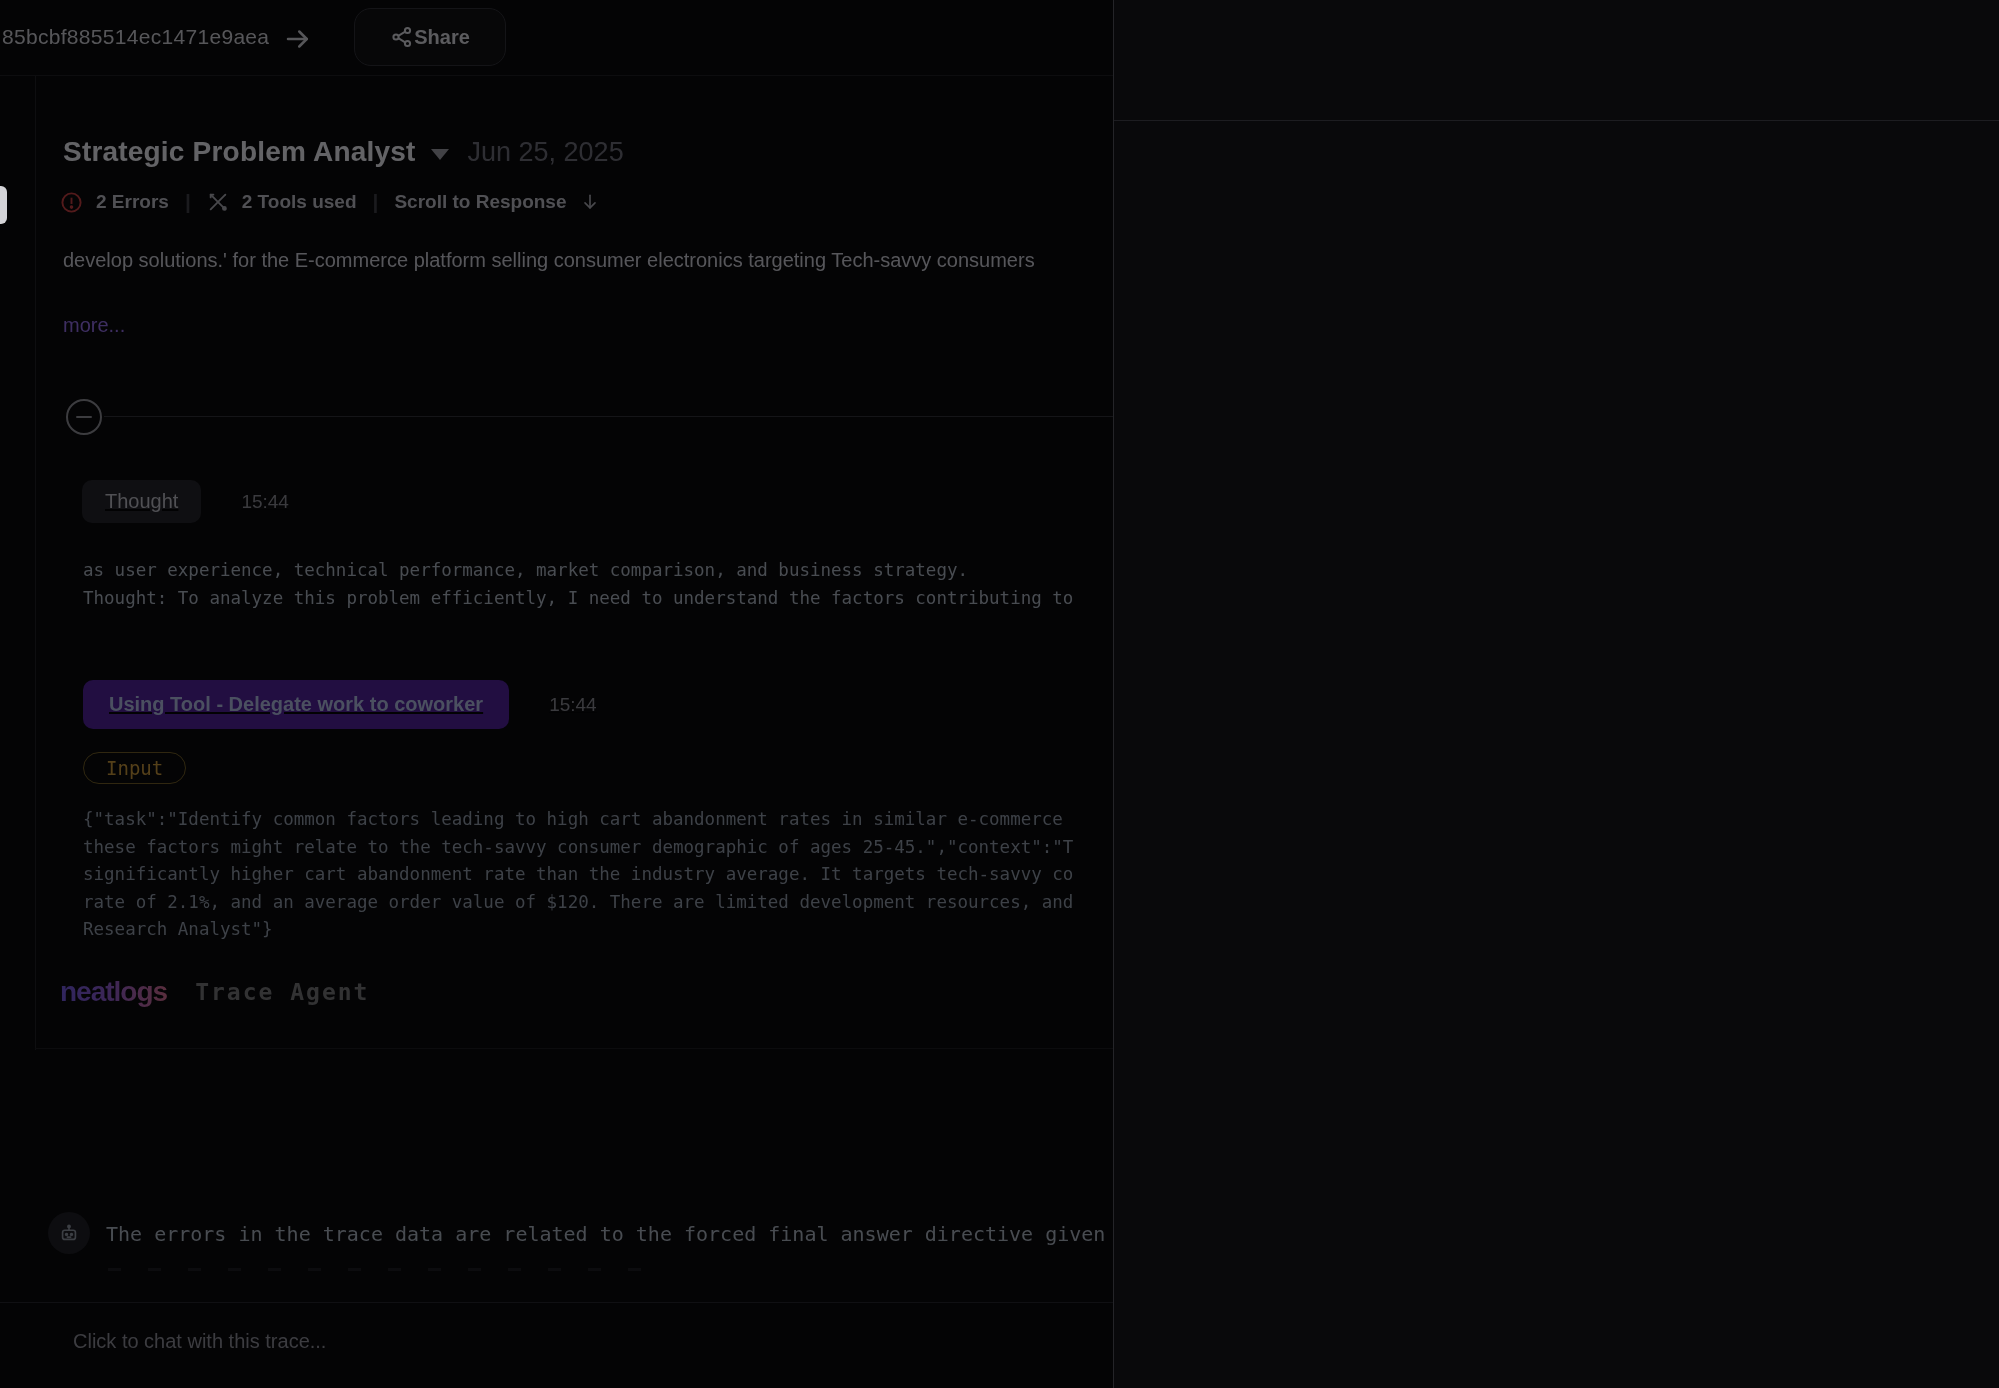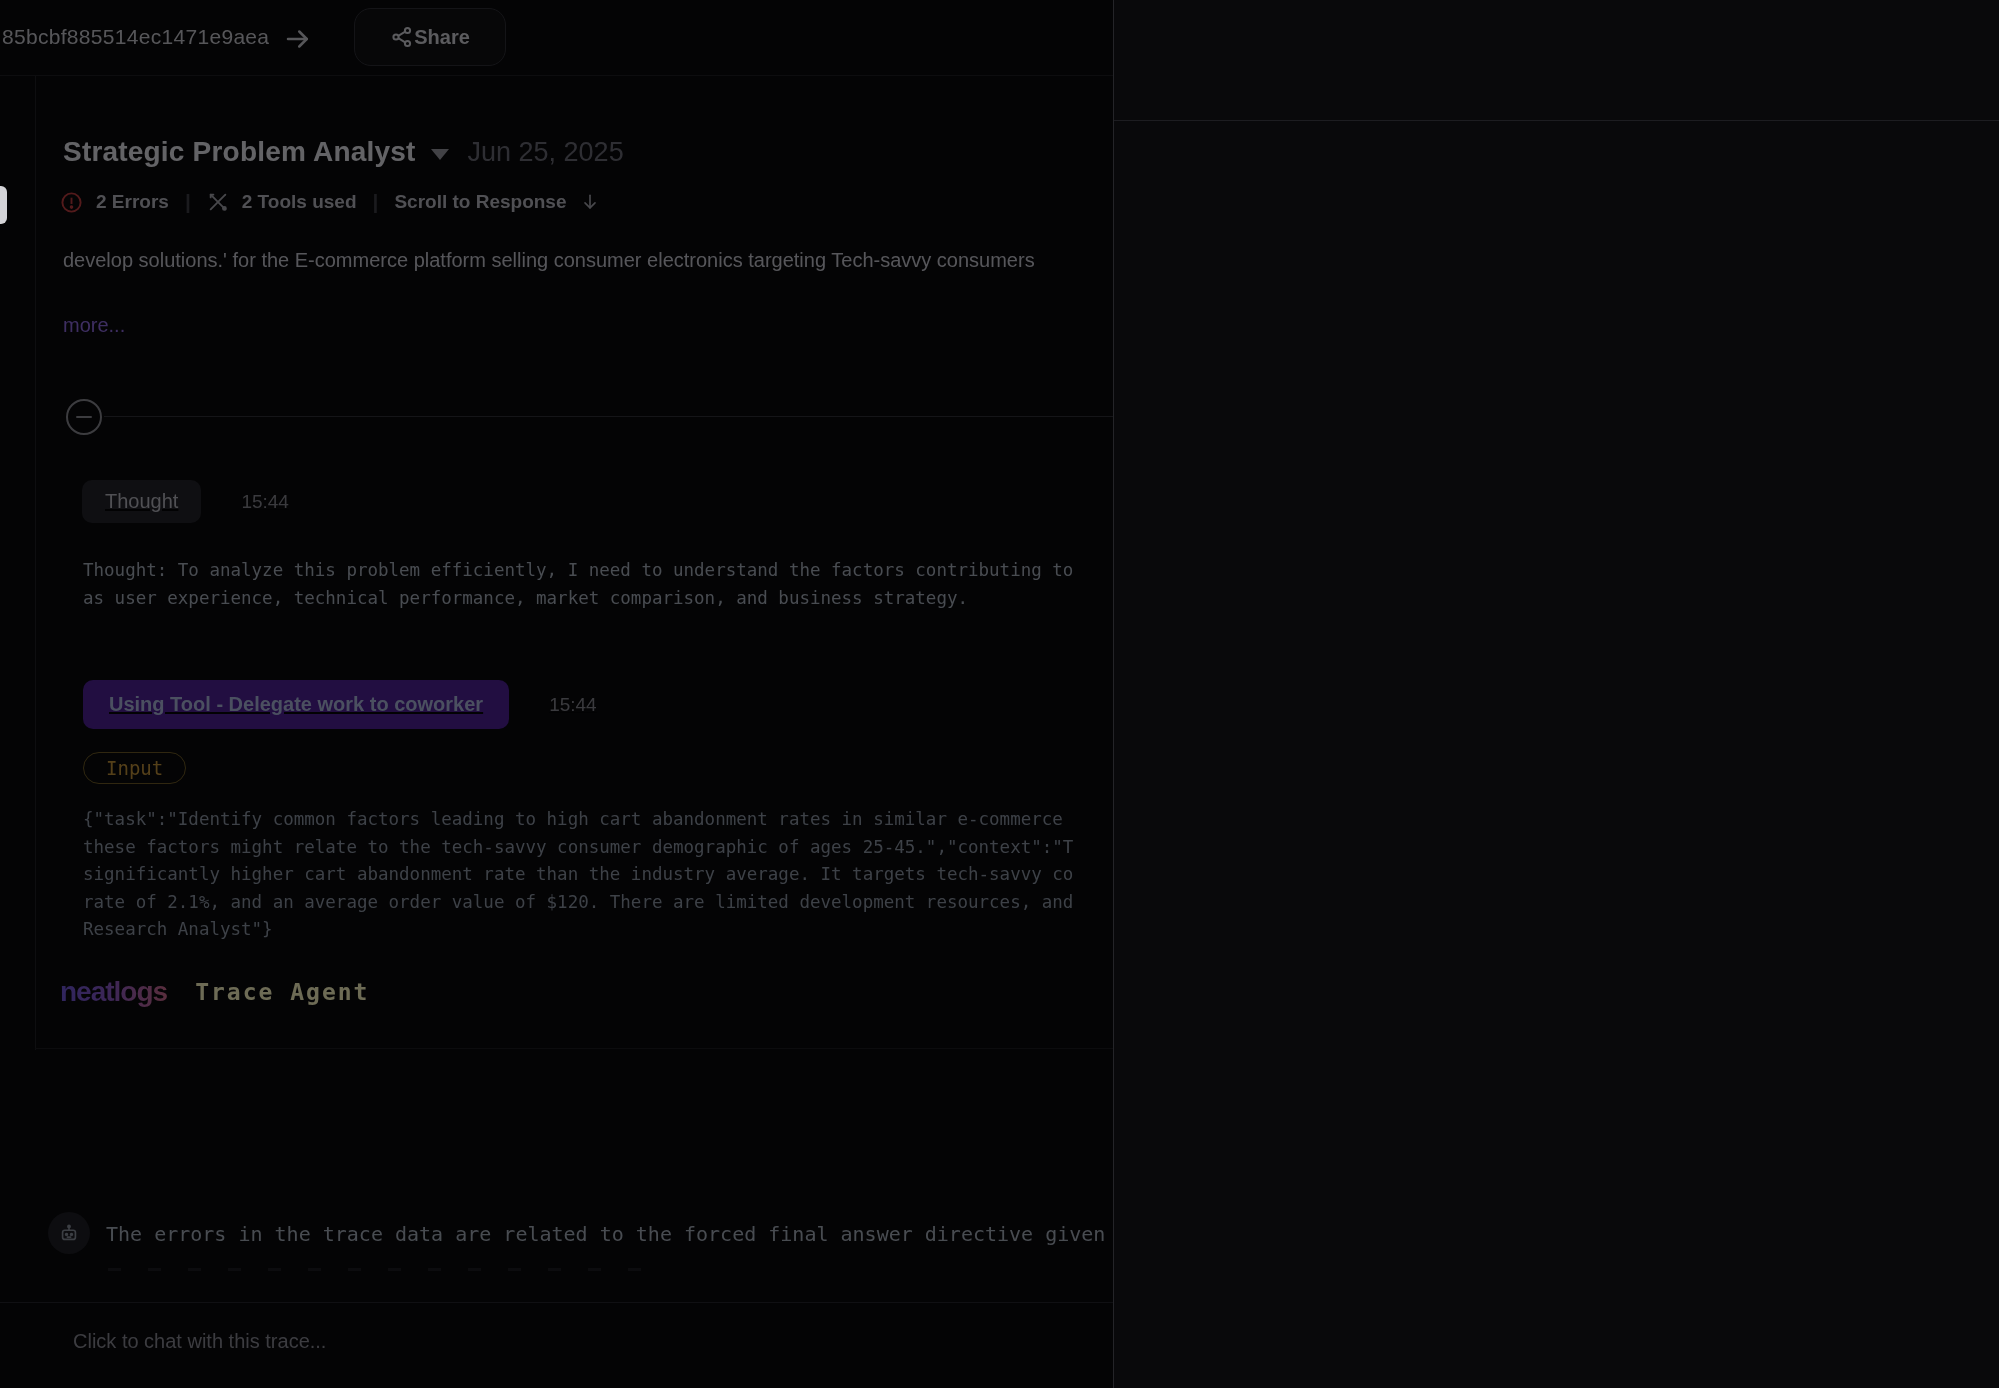--- a/index.html
+++ b/index.html
@@ -51,21 +51,21 @@
     font-family:"DejaVu Sans Mono", monospace; font-size:19px; padding:4px 22px; border-radius:16px; }
 
   .mono-block { position:absolute; font-family:"DejaVu Sans Mono", monospace; white-space:nowrap; overflow:hidden; }
   .thought-text { left:83px; top:556px; width:1030px; font-size:17.5px; line-height:28px; color:#a8b0ba; }
   .json-text { left:83px; top:806px; width:1030px; font-size:17.5px; line-height:27.5px; color:#8d96a2; }
 
   .logo-row { position:absolute; left:60px; top:976px; display:flex; align-items:center; gap:28px; }
   .neatlogs-word { font-size:28px; font-weight:700; letter-spacing:-1px;
     background:linear-gradient(90deg,#6d55d8 0%, #8a57c9 45%, #d06a8c 100%);
     -webkit-background-clip:text; background-clip:text; color:transparent; }
-  .logo-suffix { font-family:"DejaVu Sans Mono", monospace; font-weight:700; font-size:23px; color:#fef9c3; letter-spacing:2px; }
+  .logo-suffix { font-family:"DejaVu Sans Mono", monospace; font-weight:700; font-size:23px; color:#737373; letter-spacing:2px; }
 
   .response-sep { position:absolute; left:35px; top:1048px; width:1078px; height:1px; background:#19191c; }
   .robot-bubble { position:absolute; left:48px; top:1212px; width:42px; height:42px; border-radius:50%; background:#1b1b1f;
     display:flex; align-items:center; justify-content:center; color:#8b929c; }
   .response-text { left:106px; top:1222px; width:1007px; font-size:20px; color:#a8b0ba; }
   .faded-line { position:absolute; left:108px; top:1268px; width:560px; height:3px; opacity:.5;
     background:repeating-linear-gradient(90deg,#2e2e33 0 13px, transparent 13px 40px); }
 
   .chatbar-sep { position:absolute; left:0; top:1302px; width:1113px; height:1px; background:#232327; }
   .chat-placeholder { position:absolute; left:73px; top:1330px; font-size:20px; color:#8a8a92; }
@@ -144,22 +144,22 @@
     <div class="collapse-circle">
         <div class="minus"></div>
       </div>
     <div class="timeline-line"></div>
 
     <div class="chip-row" style="left:82px; top:480px;">
       <span class="thought-chip">Thought</span>
       <span class="time">15:44</span>
     </div>
     <div class="mono-block thought-text">
+      <div>as user experience, technical performance, market comparison, and business strategy.</div>
       <div>Thought: To analyze this problem efficiently, I need to understand the factors contributing to</div>
-      <div>as user experience, technical performance, market comparison, and business strategy.</div>
     </div>
 
     <div class="chip-row" style="left:83px; top:680px;">
       <span class="tool-chip">Using Tool - Delegate work to coworker</span>
       <span class="time">15:44</span>
     </div>
 
     <span class="input-chip">Input</span>
 
     <div class="mono-block json-text">

